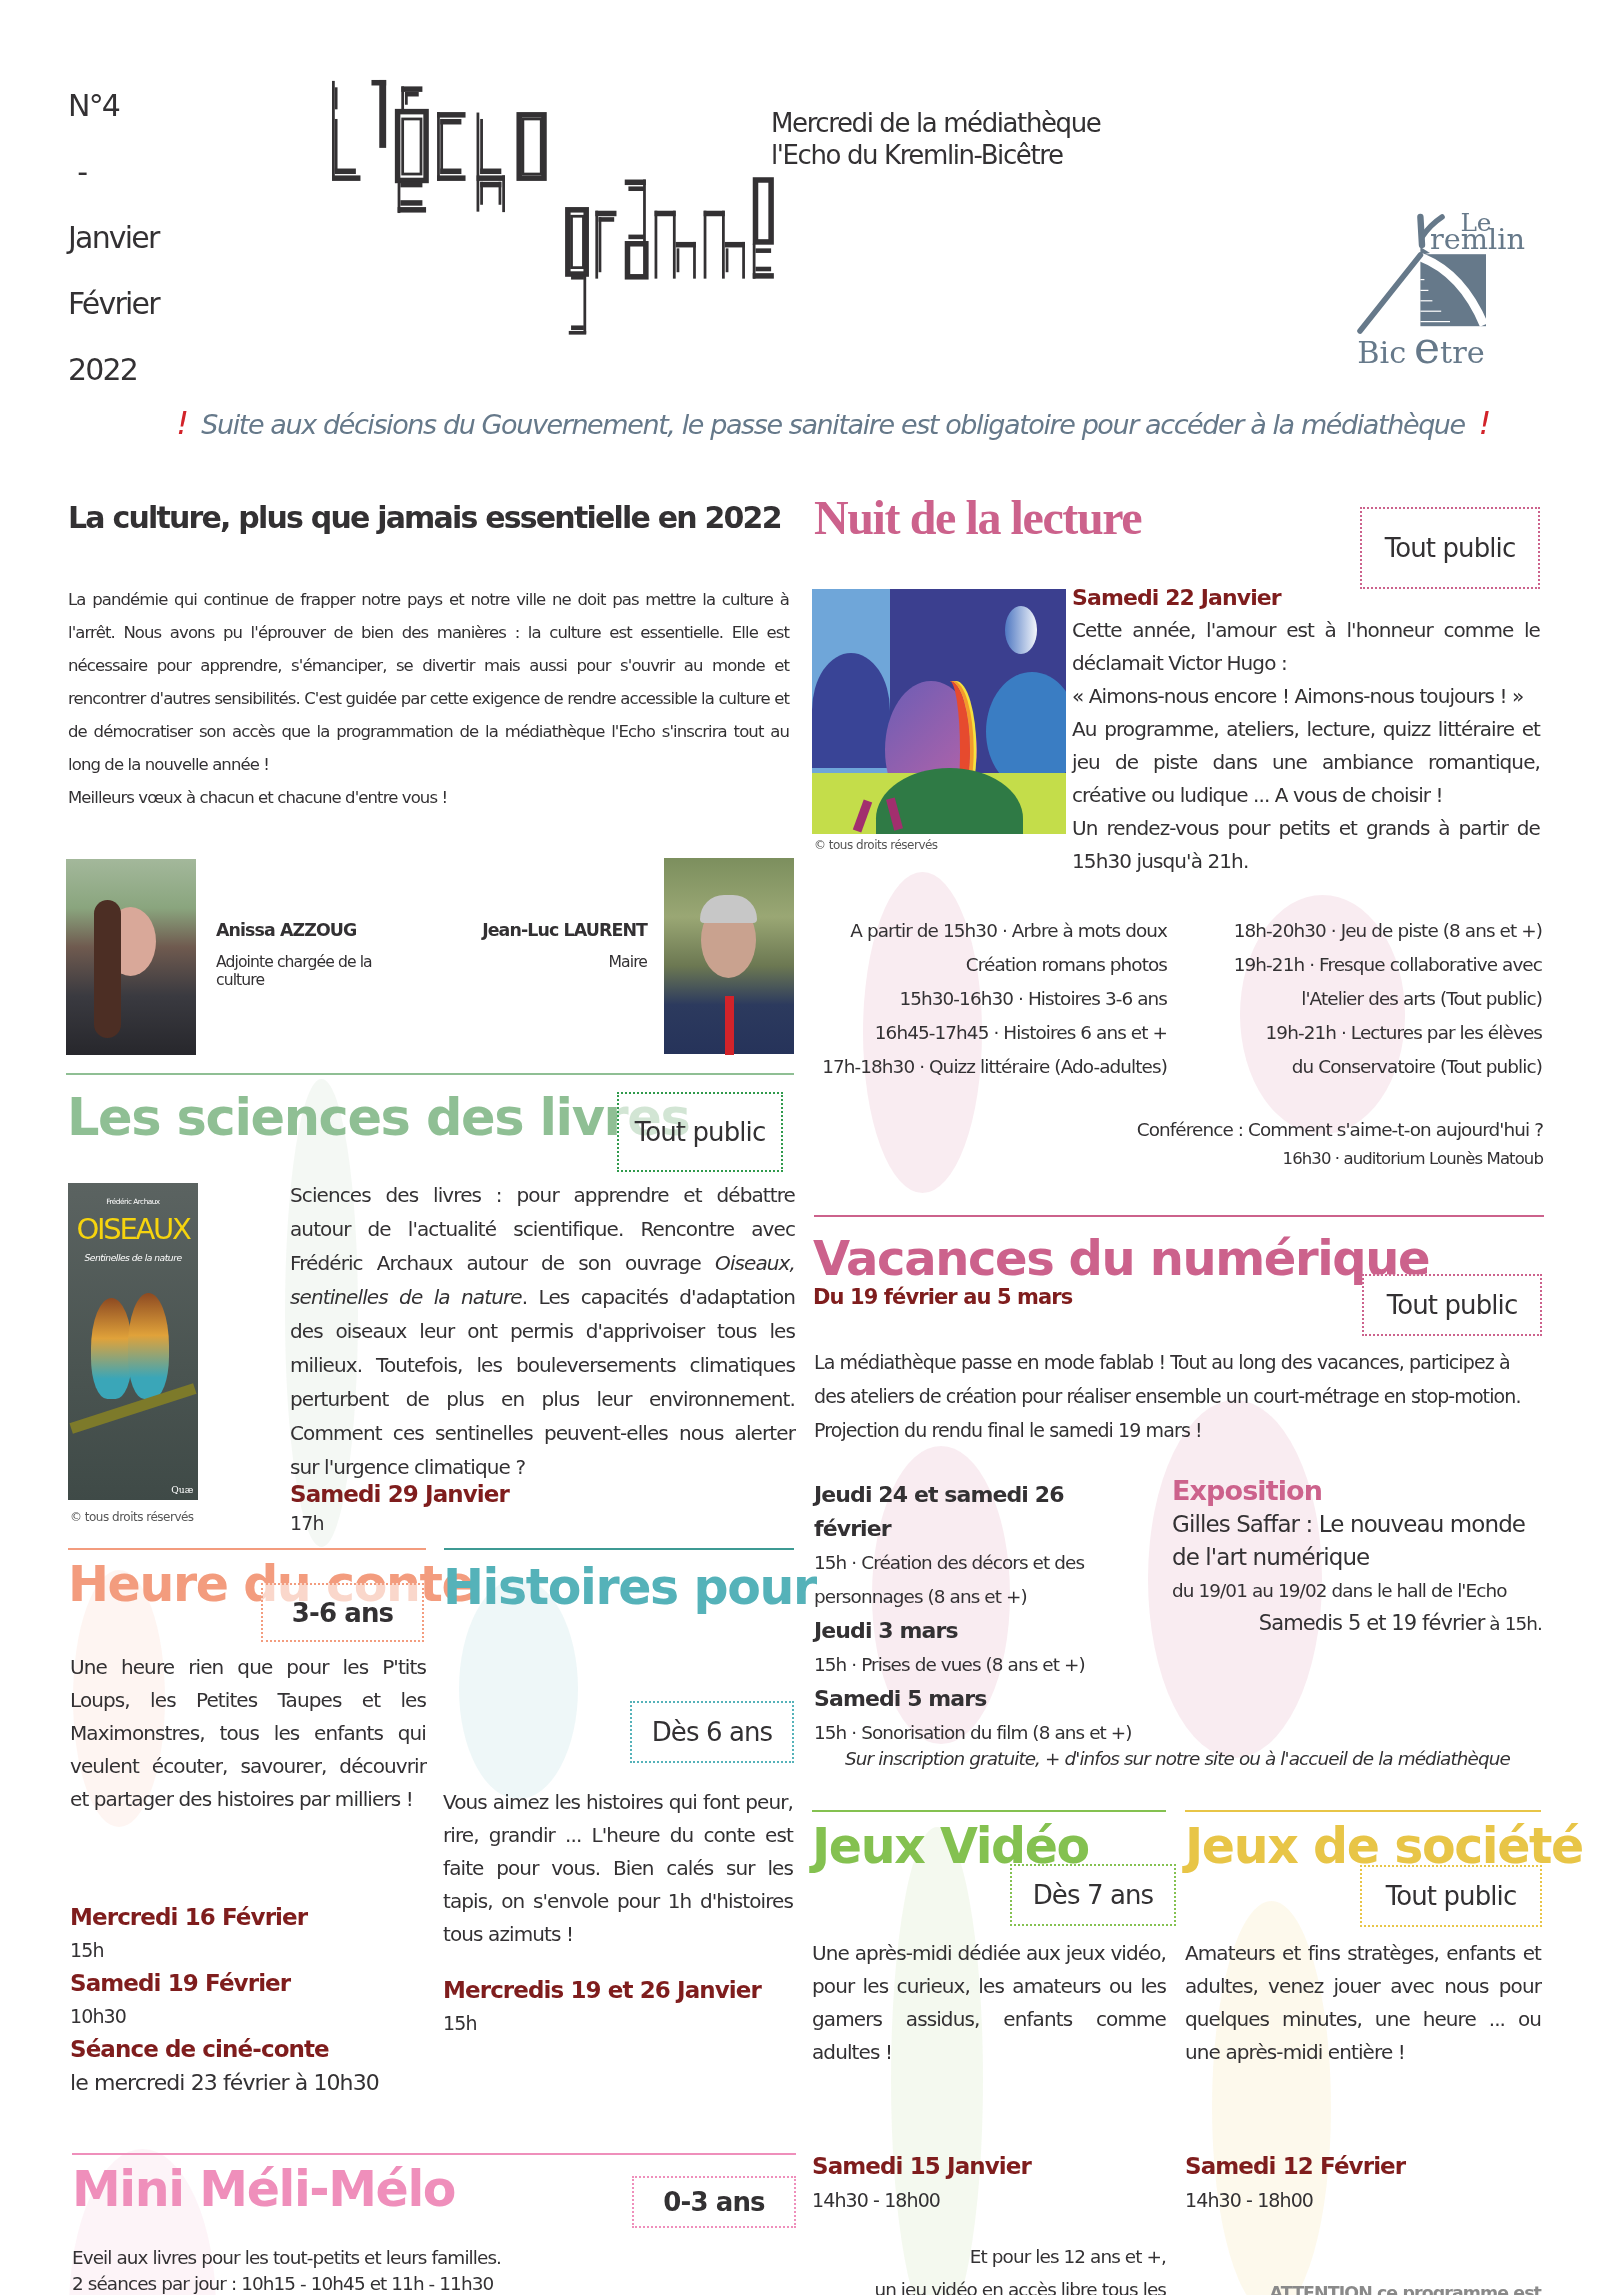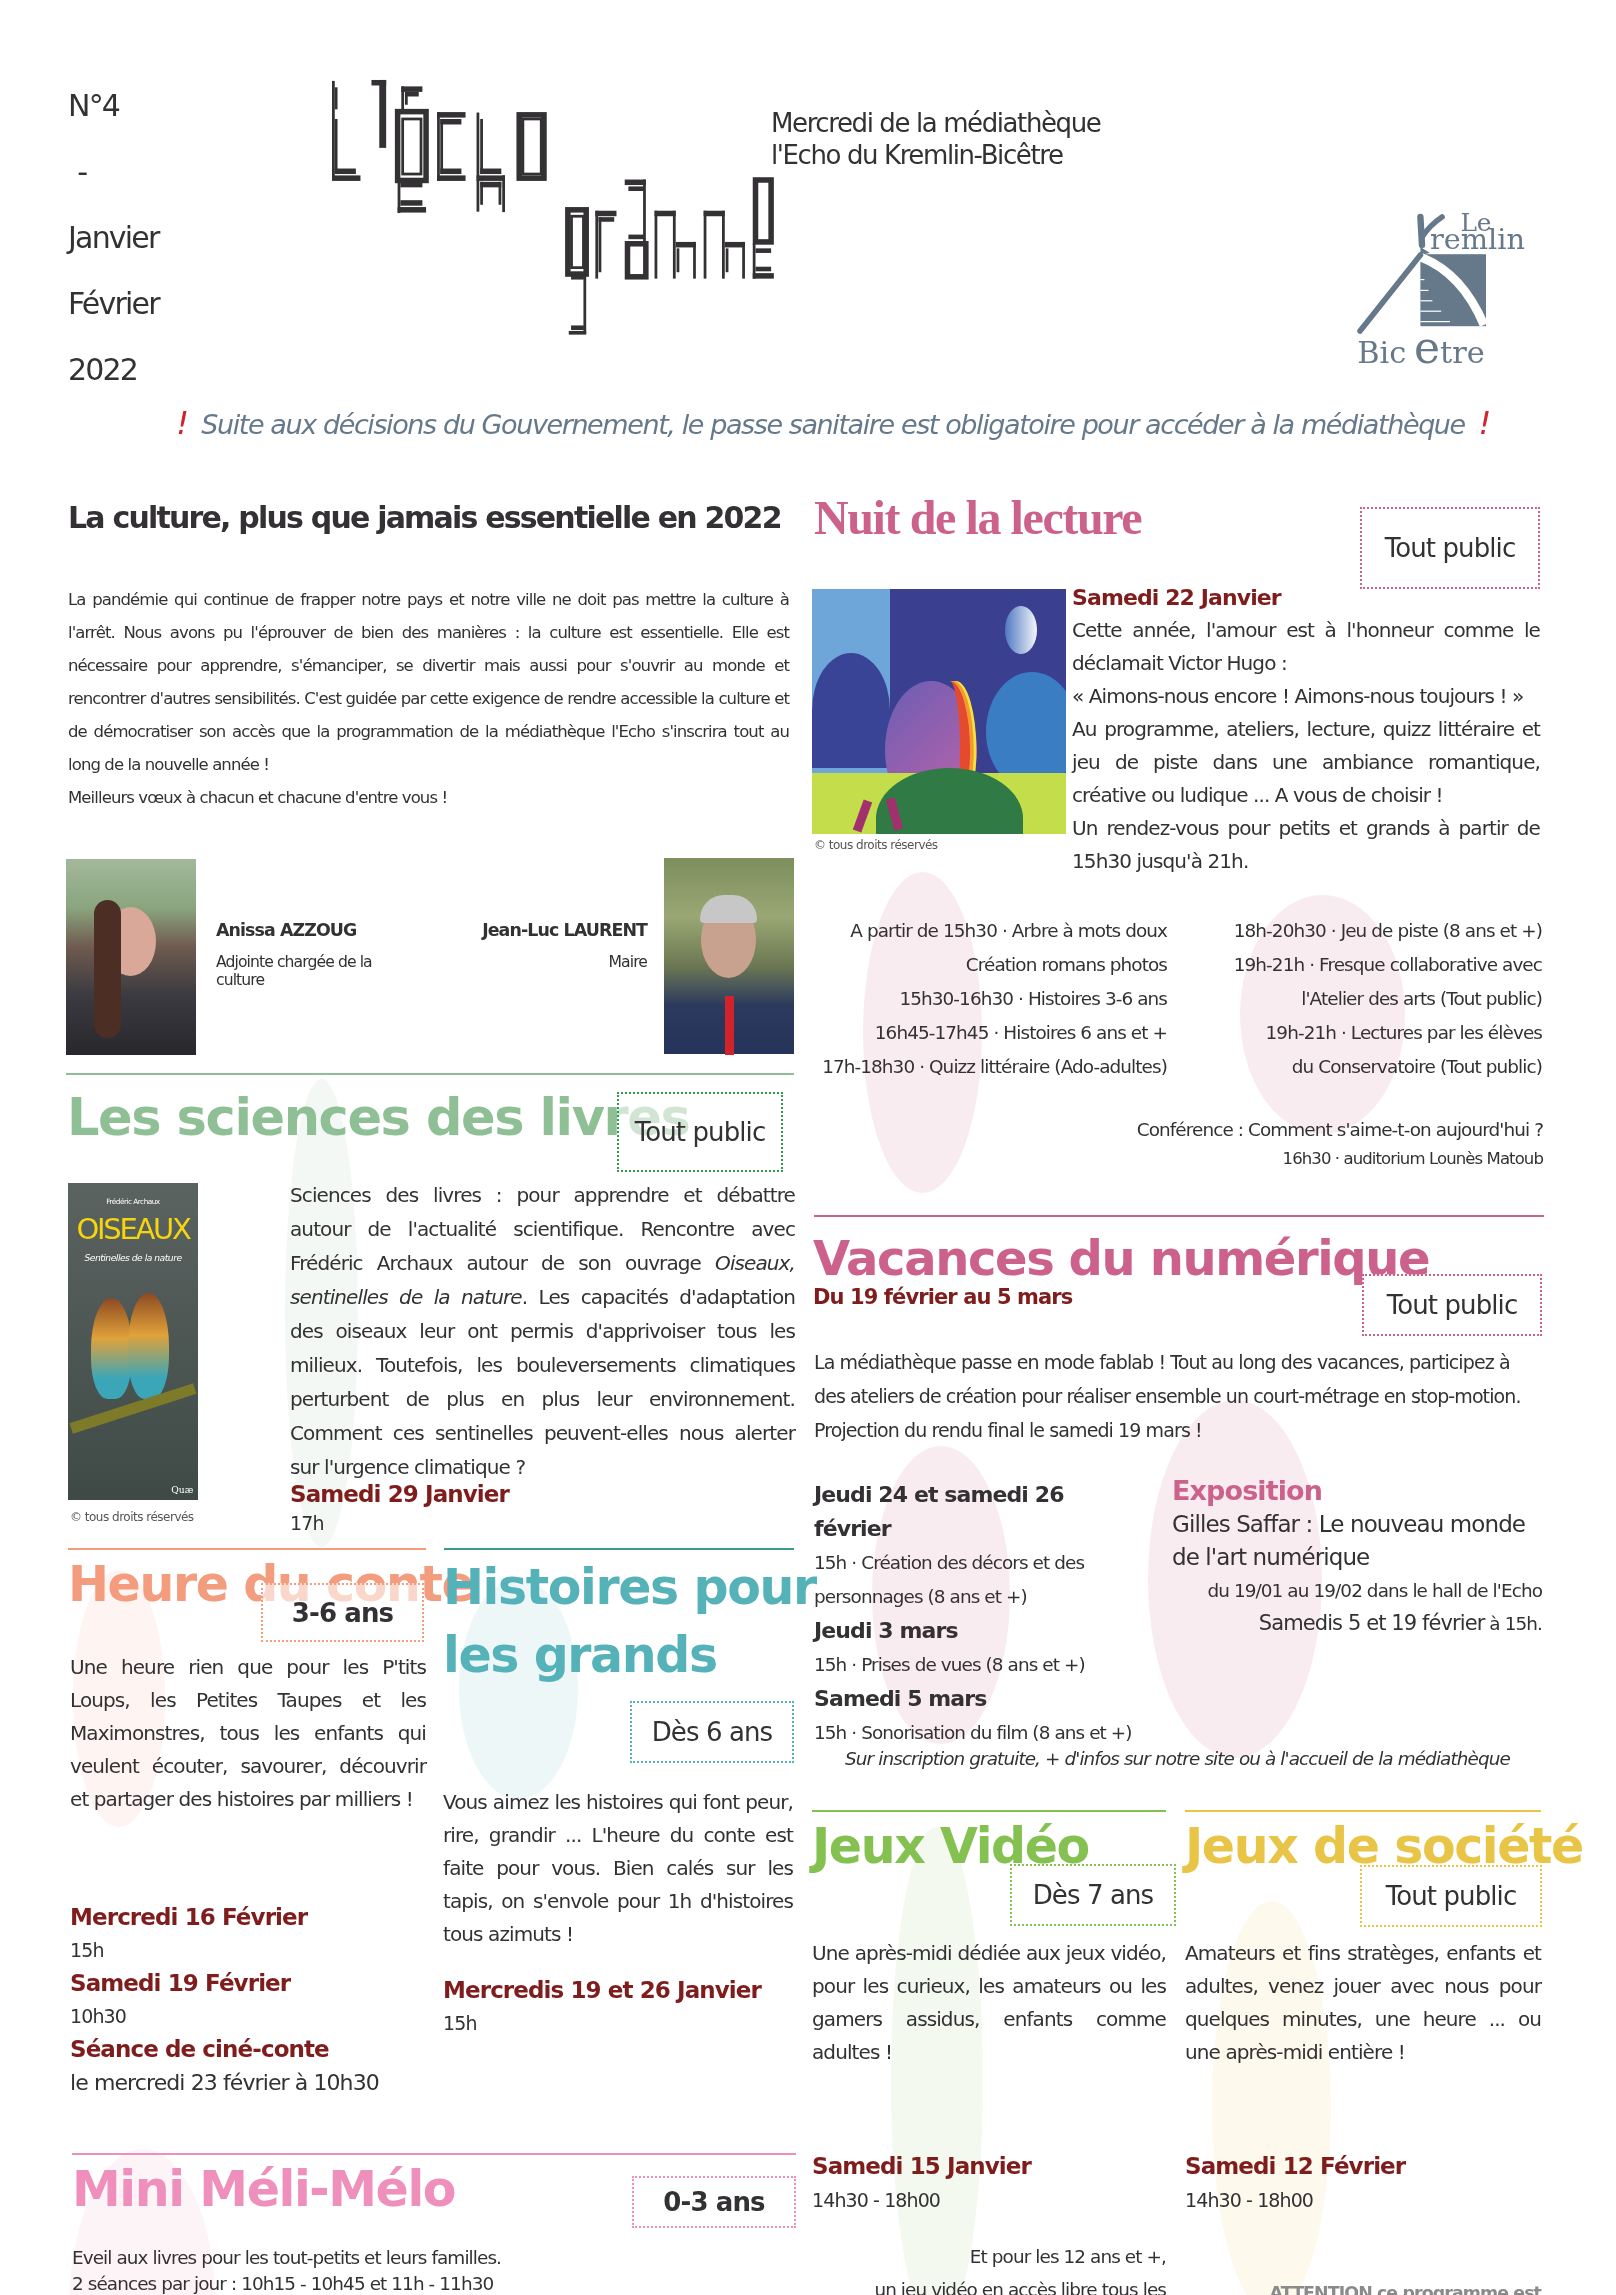--- a/index.html
+++ b/index.html
@@ -283,21 +283,21 @@
     <div><span>15h · </span><b>Création des décors et des personnages</b><span> (8 ans et +)</span></div>
     <div style="font-weight:bold;font-size:22px;">Jeudi 3 mars</div>
     <div><span>15h · </span><b>Prises de vues</b><span> (8 ans et +)</span></div>
     <div style="font-weight:bold;font-size:22px;">Samedi 5 mars</div>
     <div><span>15h · </span><b>Sonorisation du film</b><span> (8 ans et +)</span></div>
   </div>
 
   <div class="abs" style="left:1172px;top:1473px;width:370px;letter-spacing:-0.9px;">
     <div style="font-weight:bold;font-size:27px;color:#cc628c;line-height:35px;">Exposition</div>
     <div style="font-size:23px;line-height:33px;">Gilles Saffar : Le nouveau monde de l'art numérique</div>
-    <div style="font-size:18.4px;line-height:33px;text-align:right;">du 19/01 au 19/02 dans le hall de l'Echo</div>
+    <div style="font-size:18.4px;line-height:33px;">du 19/01 au 19/02 dans le hall de l'Echo</div>
     <div style="text-align:right;font-size:18.4px;line-height:33px;"><b style="font-size:21px;">Samedis 5 et 19 février</b><span> à 15h.</span></div>
   </div>
 
   <div class="abs" style="left:817px;top:1748px;width:721px;text-align:center;font-size:18.4px;font-style:italic;letter-spacing:-0.9px;">Sur inscription gratuite, + d'infos sur notre site ou à l'accueil de la médiathèque</div>
 </section>
 
 <section>
   <div class="rule" style="left:68px;top:1548px;width:358px;background:#f39c7e;height:2.3px;"></div>
   <div class="h-section" style="left:68px;top:1556px;font-size:49px;color:#f39c7e;">Heure du conte</div>
   <div class="badge" style="left:261px;top:1583px;width:163px;height:59px;border-color:#f39c7e;font-weight:bold;">3-6 ans</div>
@@ -309,21 +309,20 @@
     <div class="time">10h30</div>
     <div class="date-bold">Séance de ciné-conte</div>
     <div class="time" style="font-size:22px;">le mercredi 23 février à 10h30</div>
   </div>
 </section>
 
 <section>
   <div class="rule" style="left:444px;top:1548px;width:350px;background:#3d9a93;height:2.3px;"></div>
   <div class="h-section" style="left:443px;top:1554px;font-size:49px;color:#55b2b9;line-height:68px;">
     <div>Histoires pour</div>
-    <div>les grands</div>
   </div>
   <div class="badge" style="left:630px;top:1701px;width:164px;height:62px;border-color:#55b2b9;">Dès 6 ans</div>
   <div class="body-text" style="left:443px;top:1786px;width:350px;font-size:20px;line-height:33px;">Vous aimez les histoires qui font peur, rire, grandir ... L'heure du conte est faite pour vous. Bien calés sur les tapis, on s'envole pour 1h d'histoires tous azimuts !</div>
   <div class="abs" style="left:443px;top:1974px;line-height:33px;">
     <div class="date-bold">Mercredis 19 et 26 Janvier</div>
     <div class="time">15h</div>
   </div>
 </section>
 
 <section>

